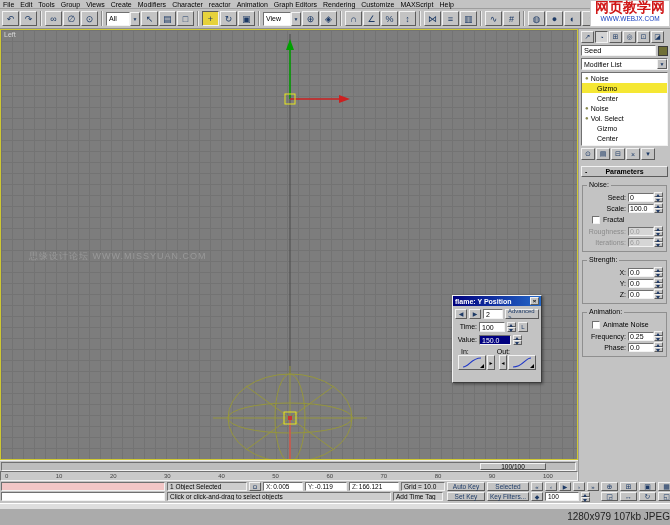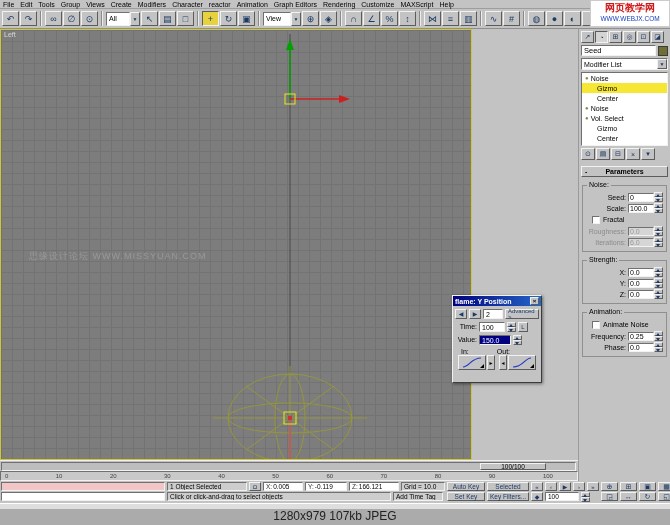--- a/index.html
+++ b/index.html
@@ -13,24 +13,24 @@
 
 #toolbar{position:absolute;left:0;top:9px;width:670px;height:20px;display:flex;align-items:center;gap:1px;padding:0 2px;background:#c3c3c3;border-bottom:1px solid #8f8f8f}
 .tb{width:17px;height:15px;font-size:9px}
 .tb.act{background:#e6d23c;border-color:#5c5c5c #f2f2f2 #f2f2f2 #5c5c5c}
 .sep{width:2px;height:15px;margin:0 2px;border-left:1px solid #8a8a8a;border-right:1px solid #ececec}
 .ddwrap{display:flex;align-items:center;height:14px}
 .ddfield{height:14px;background:#fff;border:1px solid;border-color:#707070 #f2f2f2 #f2f2f2 #707070;font-size:7px;display:flex;align-items:center;padding:0 2px}
 .dda{width:10px;height:14px;font-size:5px}
 
 #wmtop{position:absolute;right:0;top:0;width:80px;height:27px;background:#fff;z-index:20;text-align:center;border:1px solid #ccc}
-#wmtop .l1{color:#d01818;font-weight:bold;font-size:10px;line-height:13px}
+#wmtop .l1{color:#d01818;font-weight:bold;font-size:14px;line-height:13px}
 #wmtop .l2{color:#1840c0;font-size:6.5px;line-height:9px}
 
-#viewport{position:absolute;left:0;top:29px;width:472px;height:431px;border:1px solid #cfc832;background-color:#7d7d7d;background-image:linear-gradient(#737373 1px,transparent 1px),linear-gradient(90deg,#737373 1px,transparent 1px);background-size:11px 11px;overflow:hidden}
+#viewport{position:absolute;left:0;top:29px;width:578px;height:431px;border:1px solid #cfc832;background-color:#7d7d7d;background-image:linear-gradient(#737373 1px,transparent 1px),linear-gradient(90deg,#737373 1px,transparent 1px);background-size:11px 11px;overflow:hidden}
 #vplabel{position:absolute;left:3px;top:1px;color:#d8d8d8;font-size:7px;z-index:2}
 #vpwm{position:absolute;left:28px;top:220px;color:#999;font-size:9px;letter-spacing:1px;z-index:2}
 #vpsvg{position:absolute;left:0;top:0;z-index:1}
 
 #keydlg{position:absolute;left:452px;top:295px;width:90px;height:88px;background:#c3c3c3;border:1px solid;border-color:#f2f2f2 #3c3c3c #3c3c3c #f2f2f2;box-shadow:1px 1px 3px rgba(0,0,0,.45);z-index:15}
 .dtitle{height:10px;background:linear-gradient(90deg,#00007e,#2468c8);color:#fff;font-size:7px;font-weight:bold;display:flex;align-items:center;padding:0 2px}
 .dtitle .ttl{flex:1;white-space:nowrap;overflow:hidden}
 .dclose{width:9px;height:8px;font-size:6px;line-height:6px;color:#000}
 .drow{display:flex;align-items:center;gap:2px;margin:2px 2px 0 2px;font-size:7px;height:11px}
 .dbtn{height:10px;font-size:6px;padding:0 2px}
@@ -89,21 +89,21 @@
 .coord b{font-weight:normal}
 #mlpink{width:164px;height:9px;background:#f2c6c6;border:1px solid;border-color:#707070 #f2f2f2 #f2f2f2 #707070}
 #mlwhite{width:164px;height:9px;background:#fff;border:1px solid;border-color:#707070 #f2f2f2 #f2f2f2 #707070}
 .sbtn{width:12px;height:9px;font-size:6px}
 .akey{height:9px;font-size:6.5px;padding:0 2px;white-space:nowrap}
 .tmb{width:12px;height:9px;font-size:6px}
 .navb{width:17px;height:9px;font-size:7px}
 
 #footer{position:absolute;left:0;top:503px;width:670px;height:22px;background:#ababab}
 #footer .ftop{height:6px;background:#dedede;border-top:1px solid #fff}
-#fcaption{text-align:center;font-size:12px;color:#222;line-height:15px}
+#fcaption{text-align:right;font-size:10px;color:#222;line-height:15px}
 #sitelogo{position:absolute;right:1px;top:497px;width:84px;height:27px;background:#fff;border:1px solid #888;display:flex;align-items:center;gap:2px;padding:1px 2px;z-index:25}
 #sitelogo .t1{font-size:10px;font-weight:bold;color:#16338e;line-height:11px}
 #sitelogo .t2{font-size:7px;color:#2a55b0;line-height:8px}
 </style>
 </head>
 <body>
 
 <div id="root">
 
   <div id="menubar">

